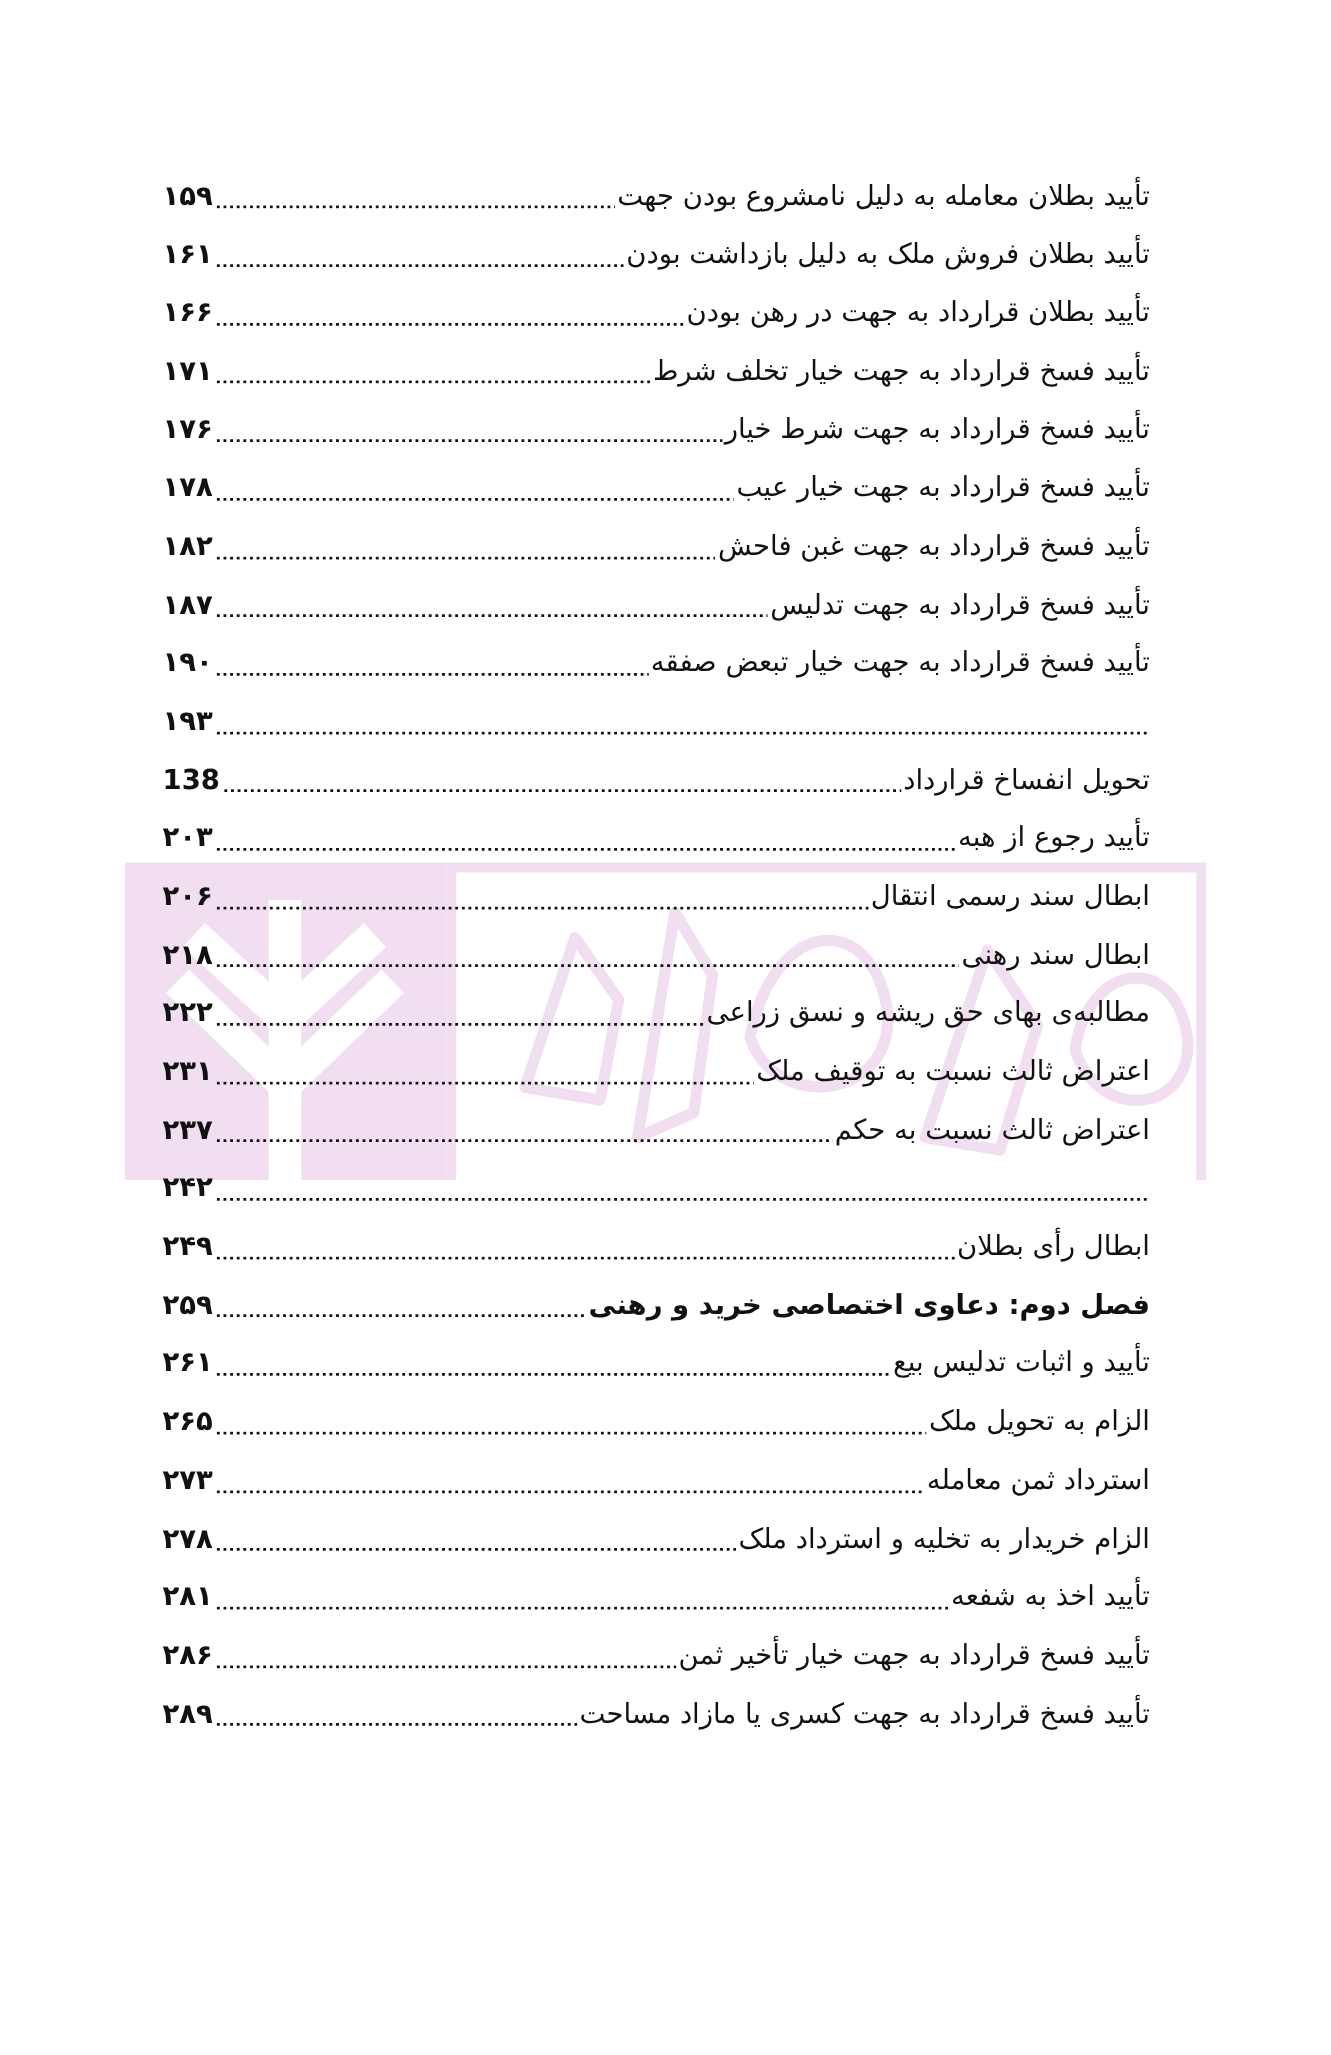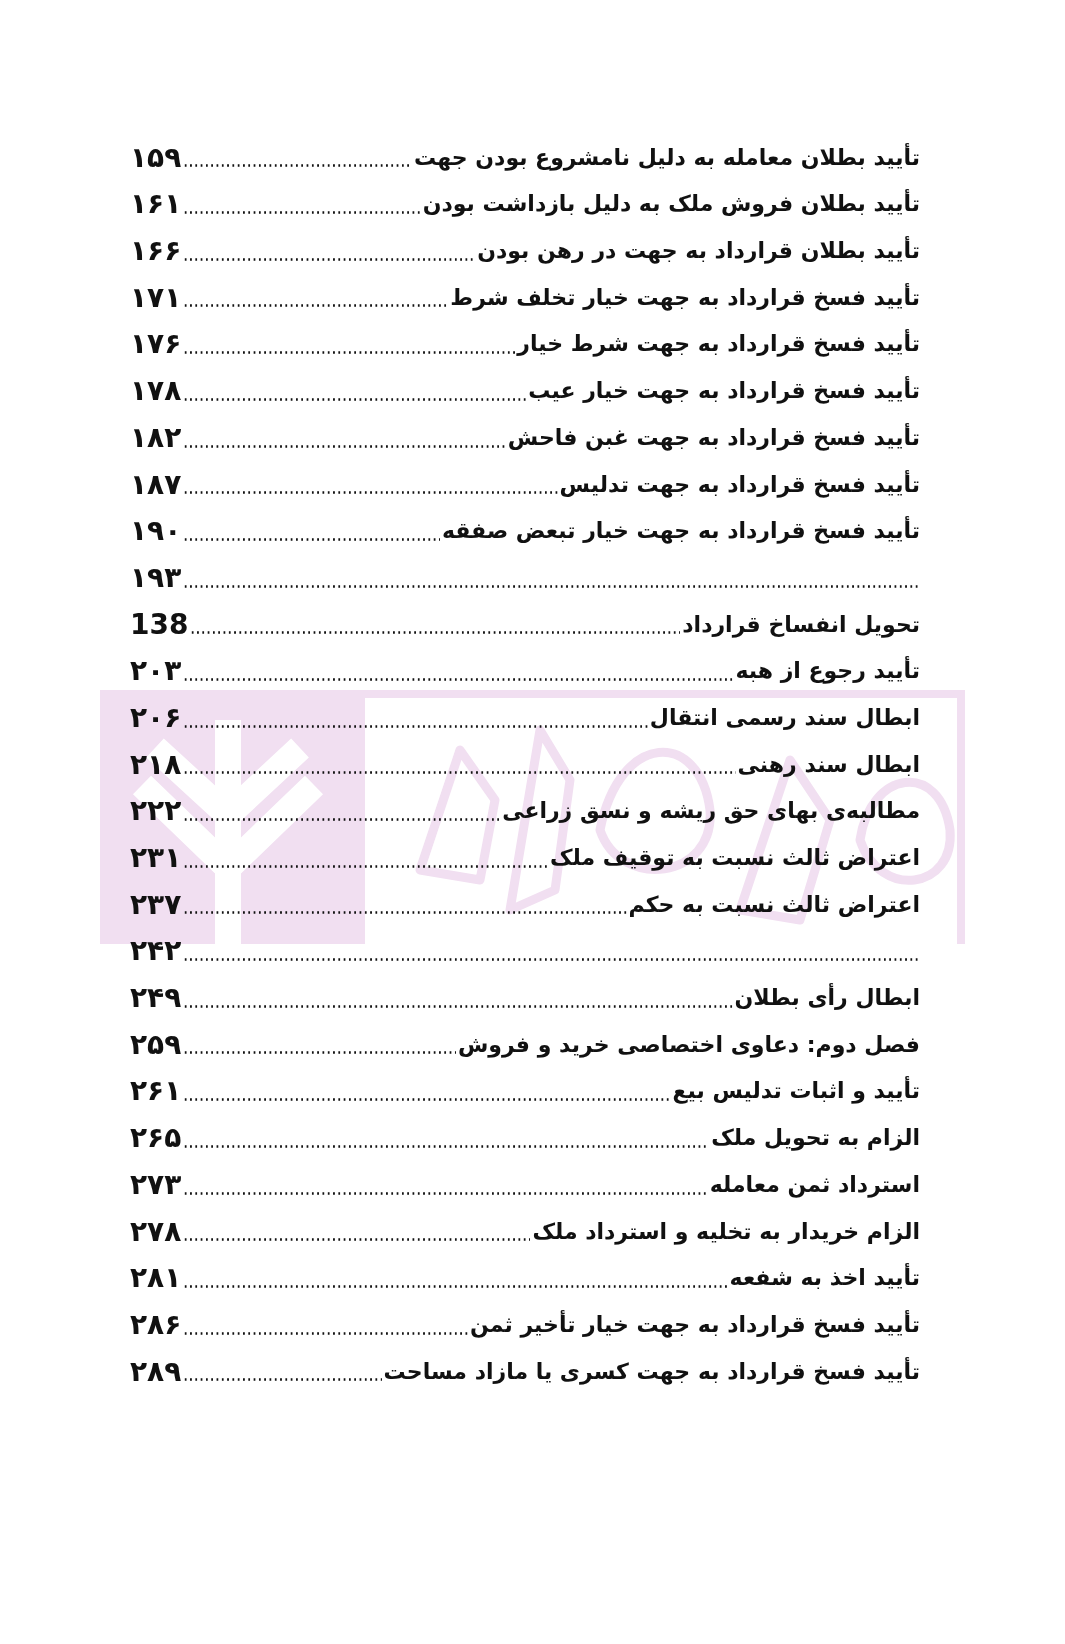--- a/index.html
+++ b/index.html
@@ -12,27 +12,27 @@
   .wm-left { position:absolute; left:0; top:0; width:257px; height:254px; background:#f1dff1; }
   .wm-right { position:absolute; left:257px; top:0; width:608px; height:254px; background:#f1dff1; }
   .wm-right-inner { position:absolute; left:8px; top:8px; right:8px; bottom:0; background:#ffffff; }
   .wm svg { position:absolute; left:0; top:0; }
 
   .toc { position:absolute; left:130px; top:128px; width:790px; z-index:1; direction:rtl; }
   .row {
     display:flex; flex-direction:row; align-items:flex-end; height:46.7px;
     font-size:22px; line-height:34px; white-space:nowrap;
   }
-  .row .title { flex:0 0 auto;font-weight:bold; }
+  .row .title { flex:0 0 auto; }
   .row .dots {
     flex:1 1 auto; overflow:hidden; height:18px; margin:0 2px 6px 2px;
     background-image:radial-gradient(circle, #111 1.1px, transparent 1.3px);
     background-size:5.3px 5.3px; background-repeat:repeat-x; background-position:left bottom;
   }
-  .row .page { flex:0 0 auto; font-weight:bold; font-size:28px; min-width:40px; text-align:left; }
+  .row .page { flex:0 0 auto; font-weight:bold; font-size:22px; min-width:40px; text-align:left; }
   .row.chapter .title { font-weight:bold; }
 </style>
 </head>
 <body>
 
 <div class="wm">
   <div class="wm-left"></div>
   <div class="wm-right">
     <div class="wm-right-inner"></div>
   </div>
@@ -142,21 +142,21 @@
   <div class="row">
       <span class="dots"></span>
       <span class="page">۲۴۲</span>
     </div>
   <div class="row">
       <span class="title">ابطال رأی بطلان</span>
       <span class="dots"></span>
       <span class="page">۲۴۹</span>
     </div>
   <div class="row chapter">
-      <span class="title">فصل دوم:  دعاوی اختصاصی خرید و فروش</span>
+      <span class="title">فصل دوم:  دعاوی اختصاصی خرید و رهنی</span>
       <span class="dots"></span>
       <span class="page">۲۵۹</span>
     </div>
   <div class="row">
       <span class="title">تأیید و اثبات تدلیس بیع</span>
       <span class="dots"></span>
       <span class="page">۲۶۱</span>
     </div>
   <div class="row">
       <span class="title">الزام به تحویل ملک</span>

